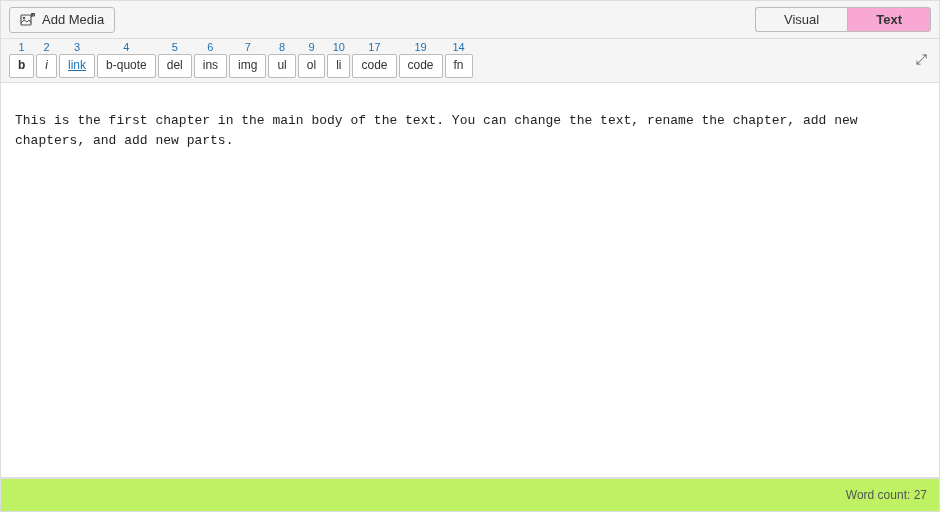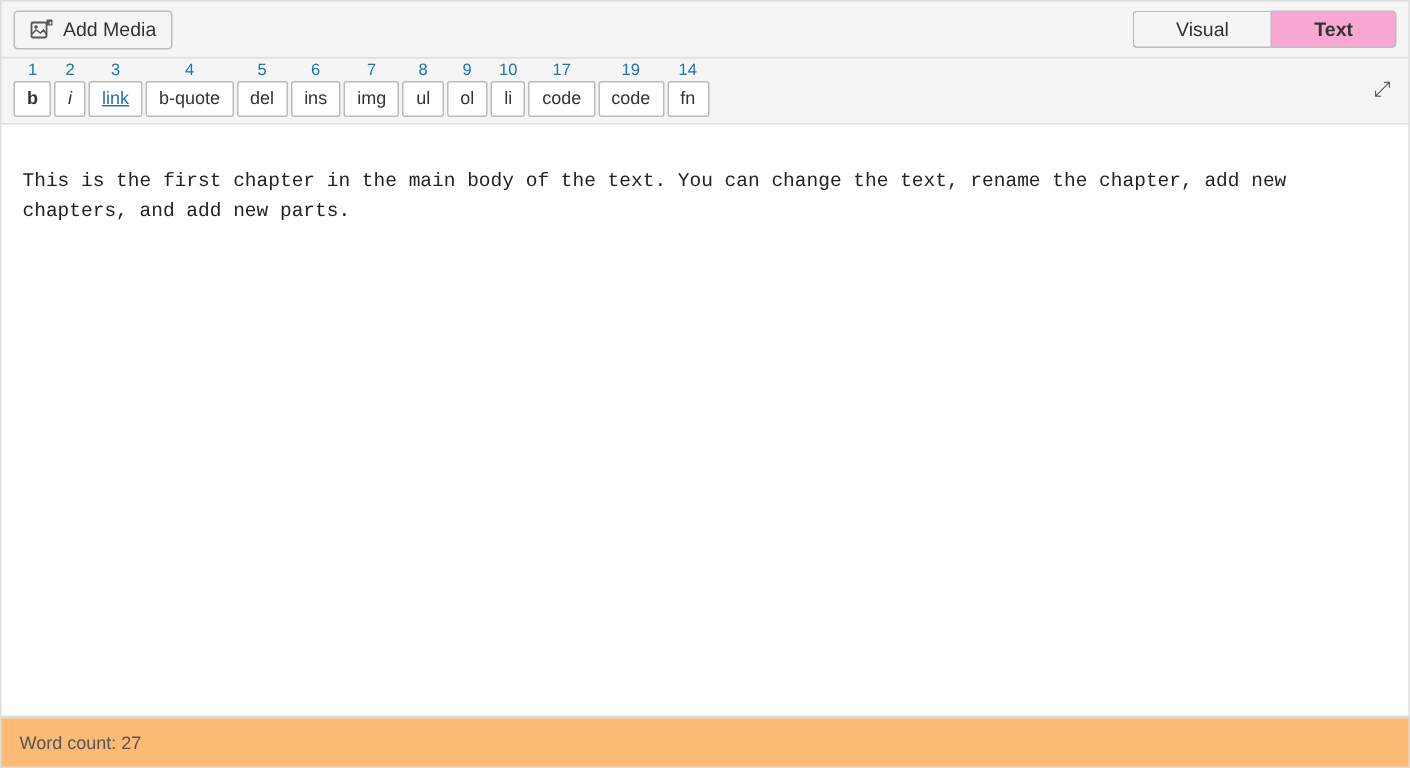--- a/index.html
+++ b/index.html
@@ -76,23 +76,23 @@
       line-height: 1.6;
       color: #222;
       overflow-y: auto;
       resize: none;
       outline: none;
     }
 
     
     .status-bar {
       display: flex;
-      justify-content: flex-start;
-      align-items: center;
-      background: #fdba74;
+      justify-content: flex-end;
+      align-items: center;
+      background: #bef264;
       border: 1px solid #ddd;
       border-top: 1px solid #ddd;
       padding: 6px 12px;
       font-size: 12px;
       color: #555;
       height: 34px;
     }
 
     
     .toolbar-container {

